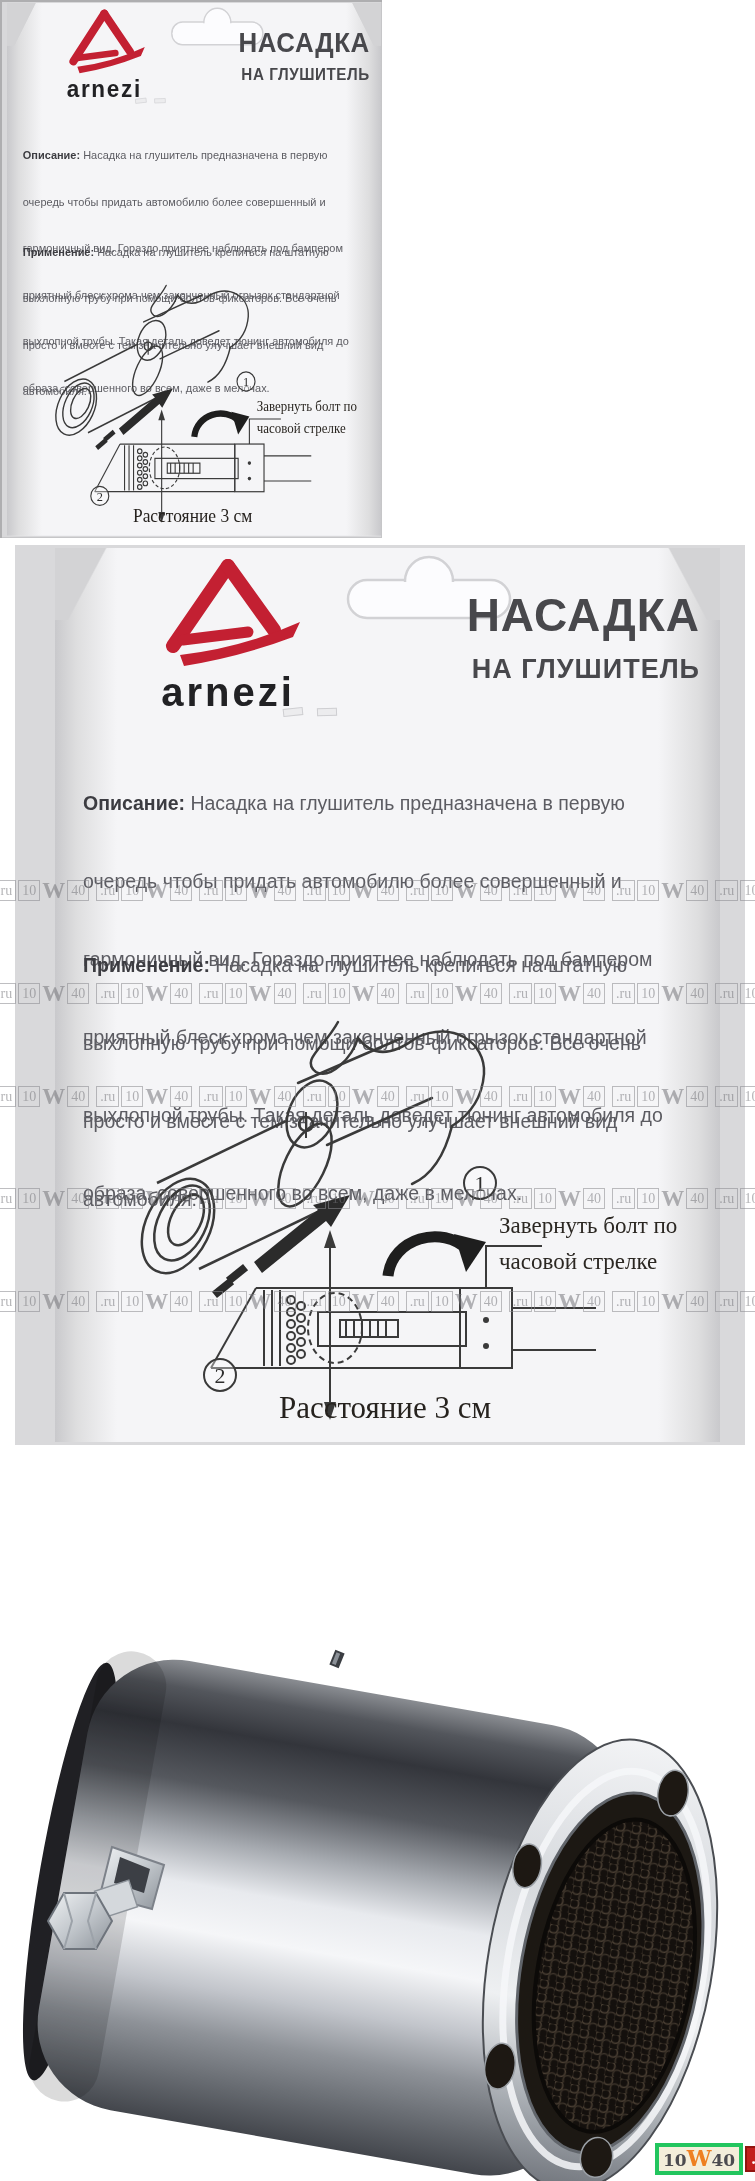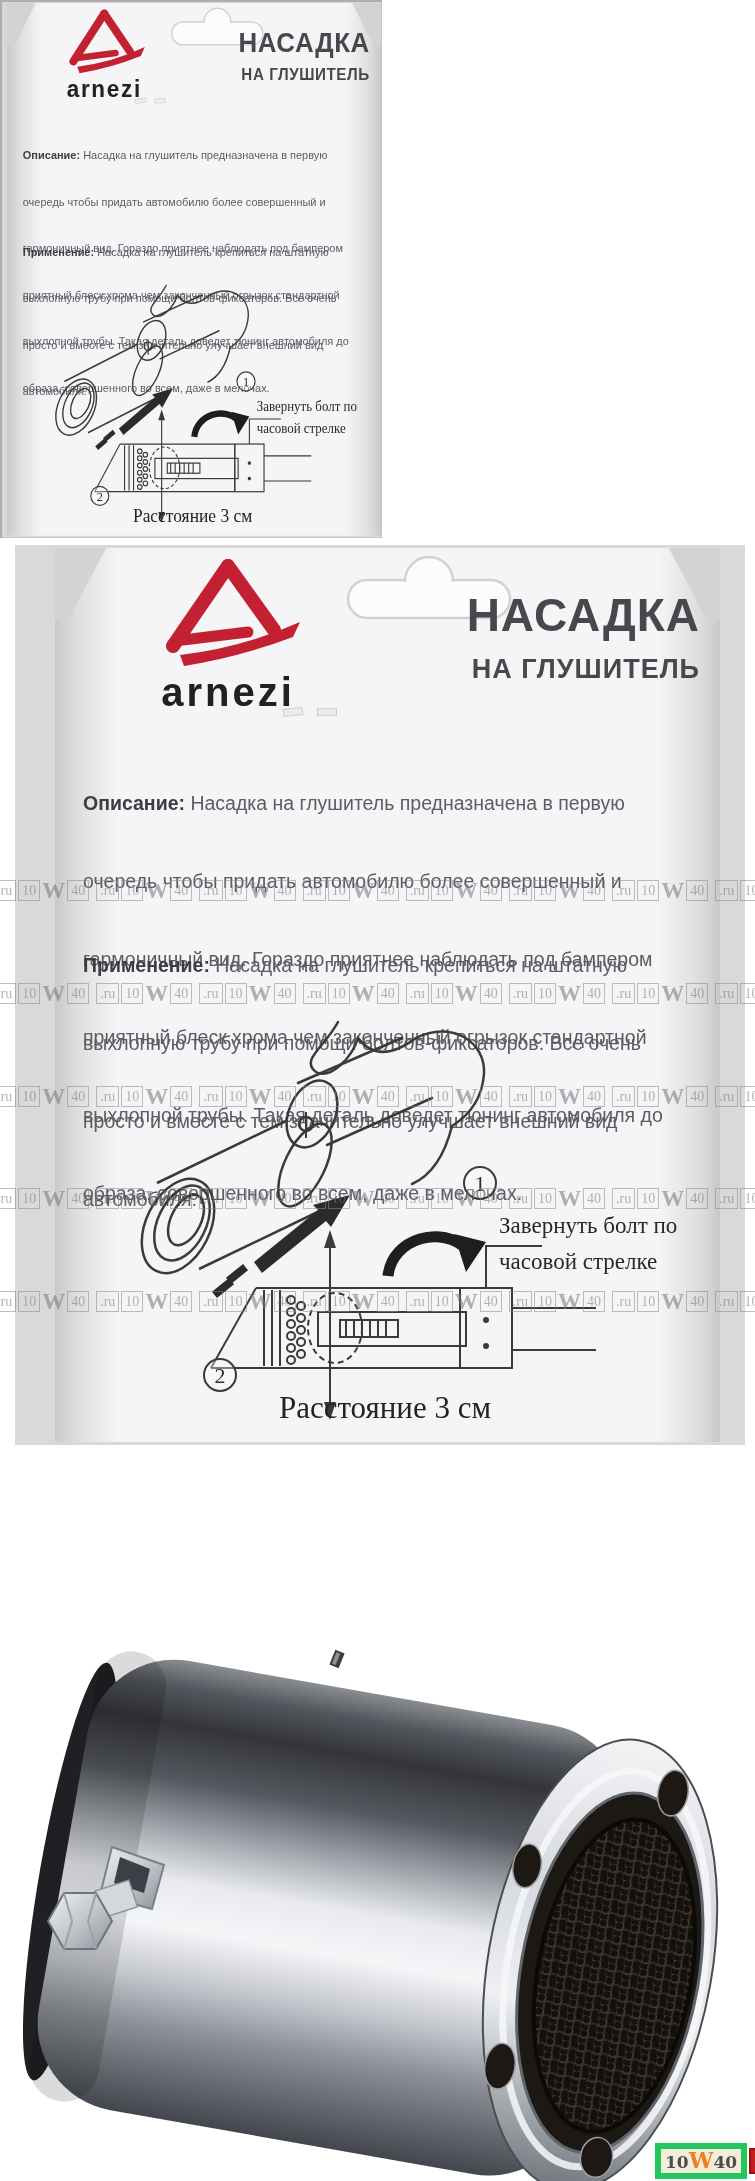--- a/index.html
+++ b/index.html
@@ -69,21 +69,21 @@
   .wm-box{display:inline-block;border:1.5px solid #8a8a8f;padding:0 3px;margin:0 1px;
       font-family:"Liberation Serif", serif;font-size:14px;line-height:19px;vertical-align:middle;}
   .wm-w{display:inline-block;font-family:"Liberation Serif", serif;font-weight:bold;font-size:23px;
       line-height:23px;vertical-align:middle;margin:0 1px;}
 
   
   .product-svg{position:absolute;left:0;top:1555px;width:755px;height:626px;}
 
   
   .site-badge{position:absolute;left:655px;top:2143px;height:28px;z-index:6;white-space:nowrap;}
-  .badge-plate{display:inline-block;background:#f3eeda;border:6px solid #22c55e;padding:0 4px;
+  .badge-plate{display:inline-block;background:#f3eeda;border:4px solid #22c55e;padding:0 4px;
       font-family:"DejaVu Serif", serif;font-weight:bold;font-size:17px;line-height:22px;
       color:#4c4c50;vertical-align:middle;}
   .badge-w{color:#ee8022;font-size:22px;}
   .badge-ru{display:inline-block;background:#c3201d;color:#ffffff;font-family:"DejaVu Serif", serif;
       font-weight:bold;font-size:15px;line-height:20px;padding:1px 4px;margin-left:2px;
       border:2px solid #92140f;vertical-align:middle;}
 </style>
 </head>
 <body>
 

